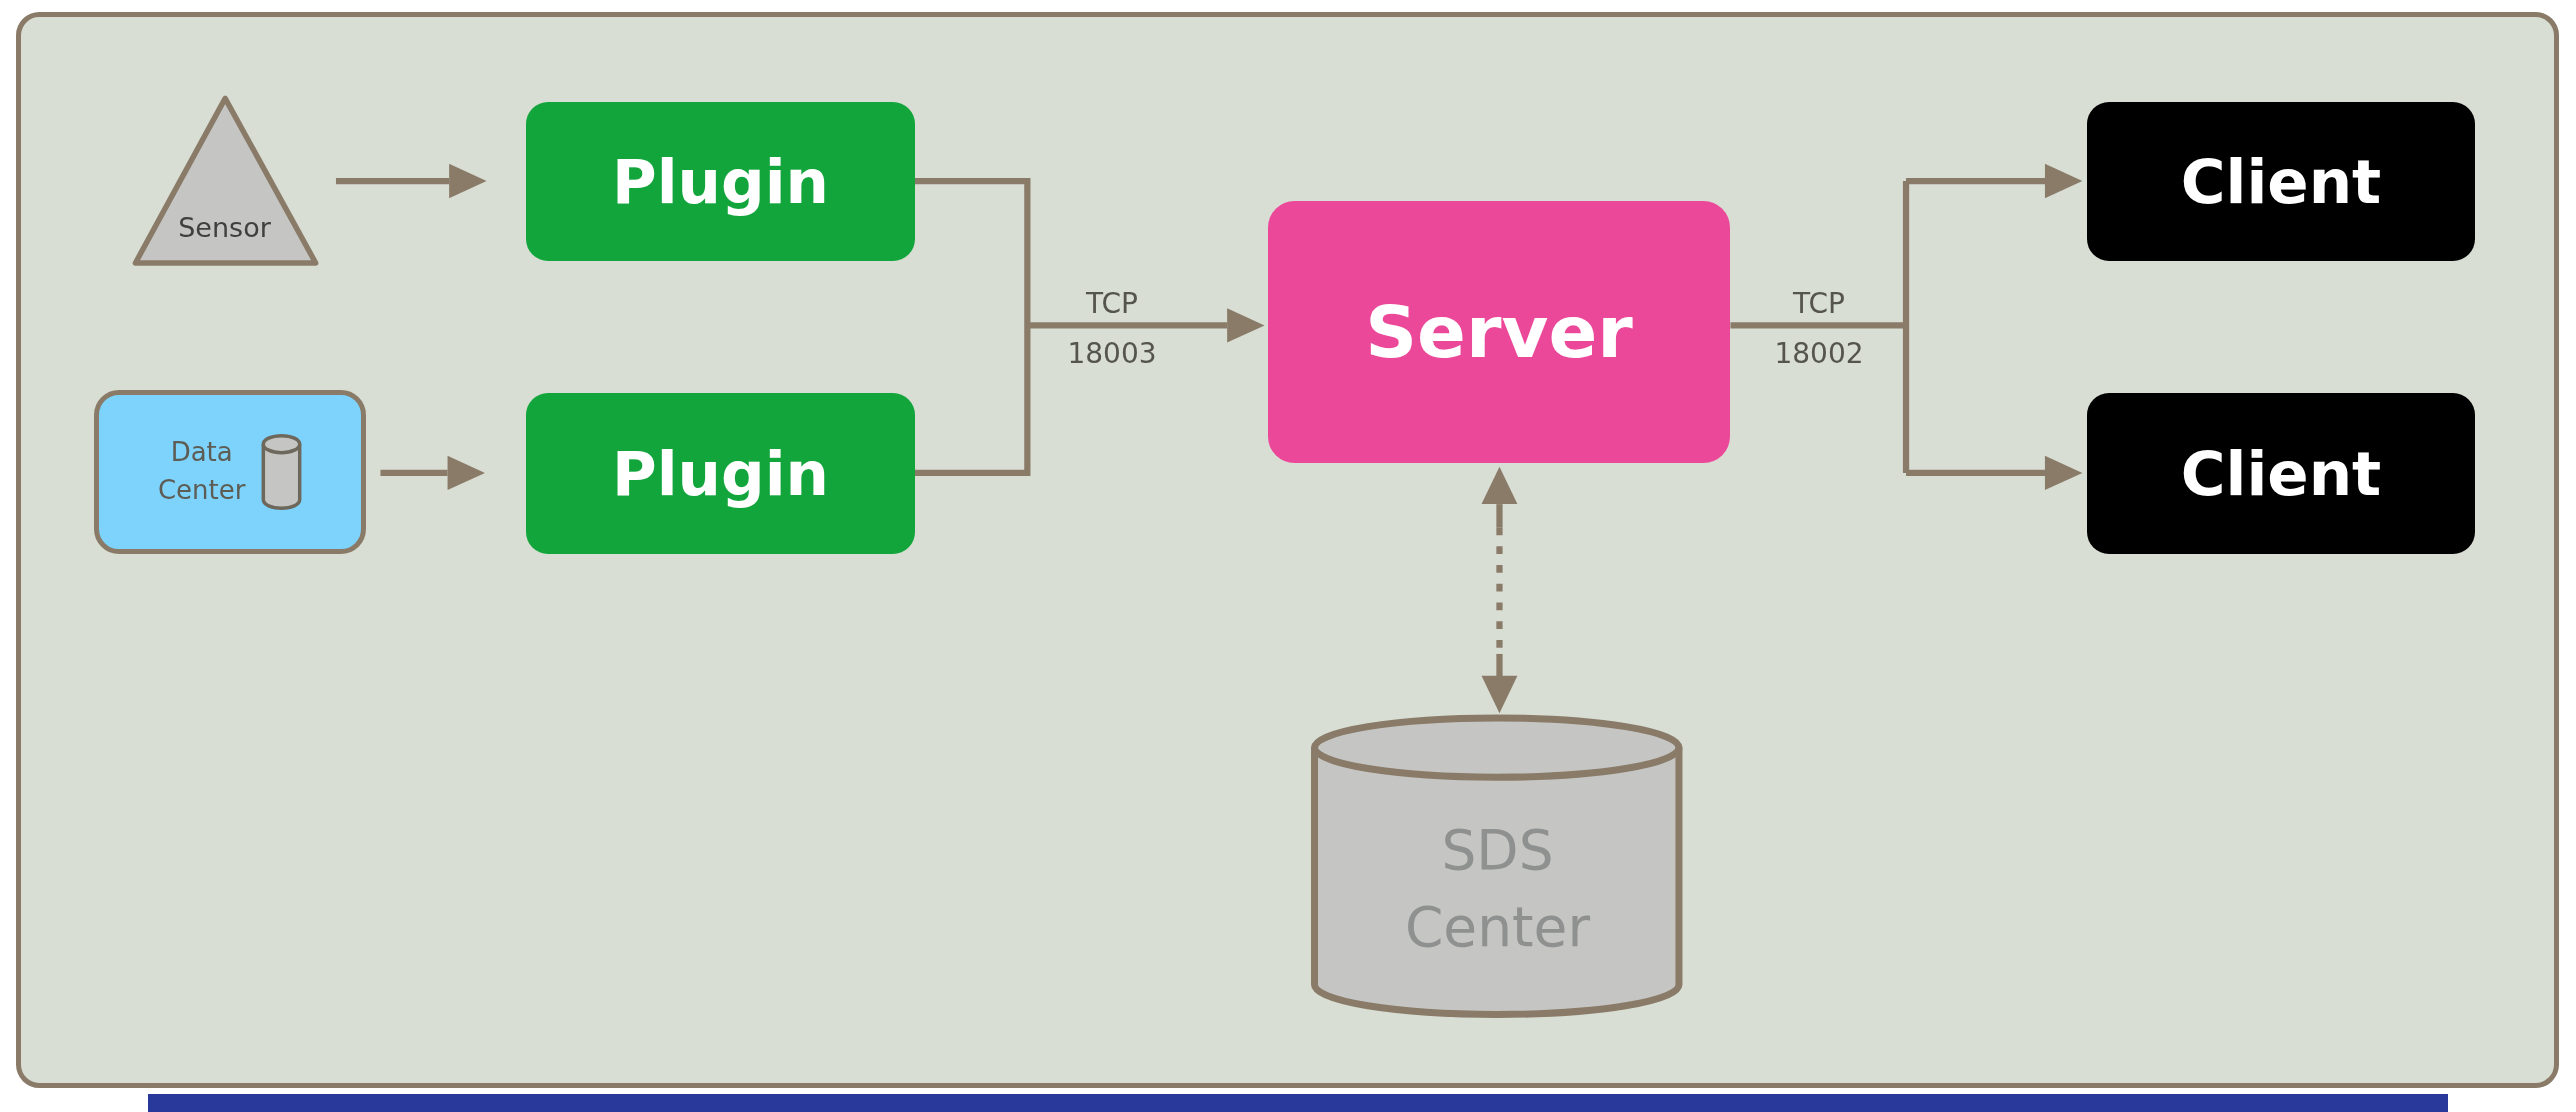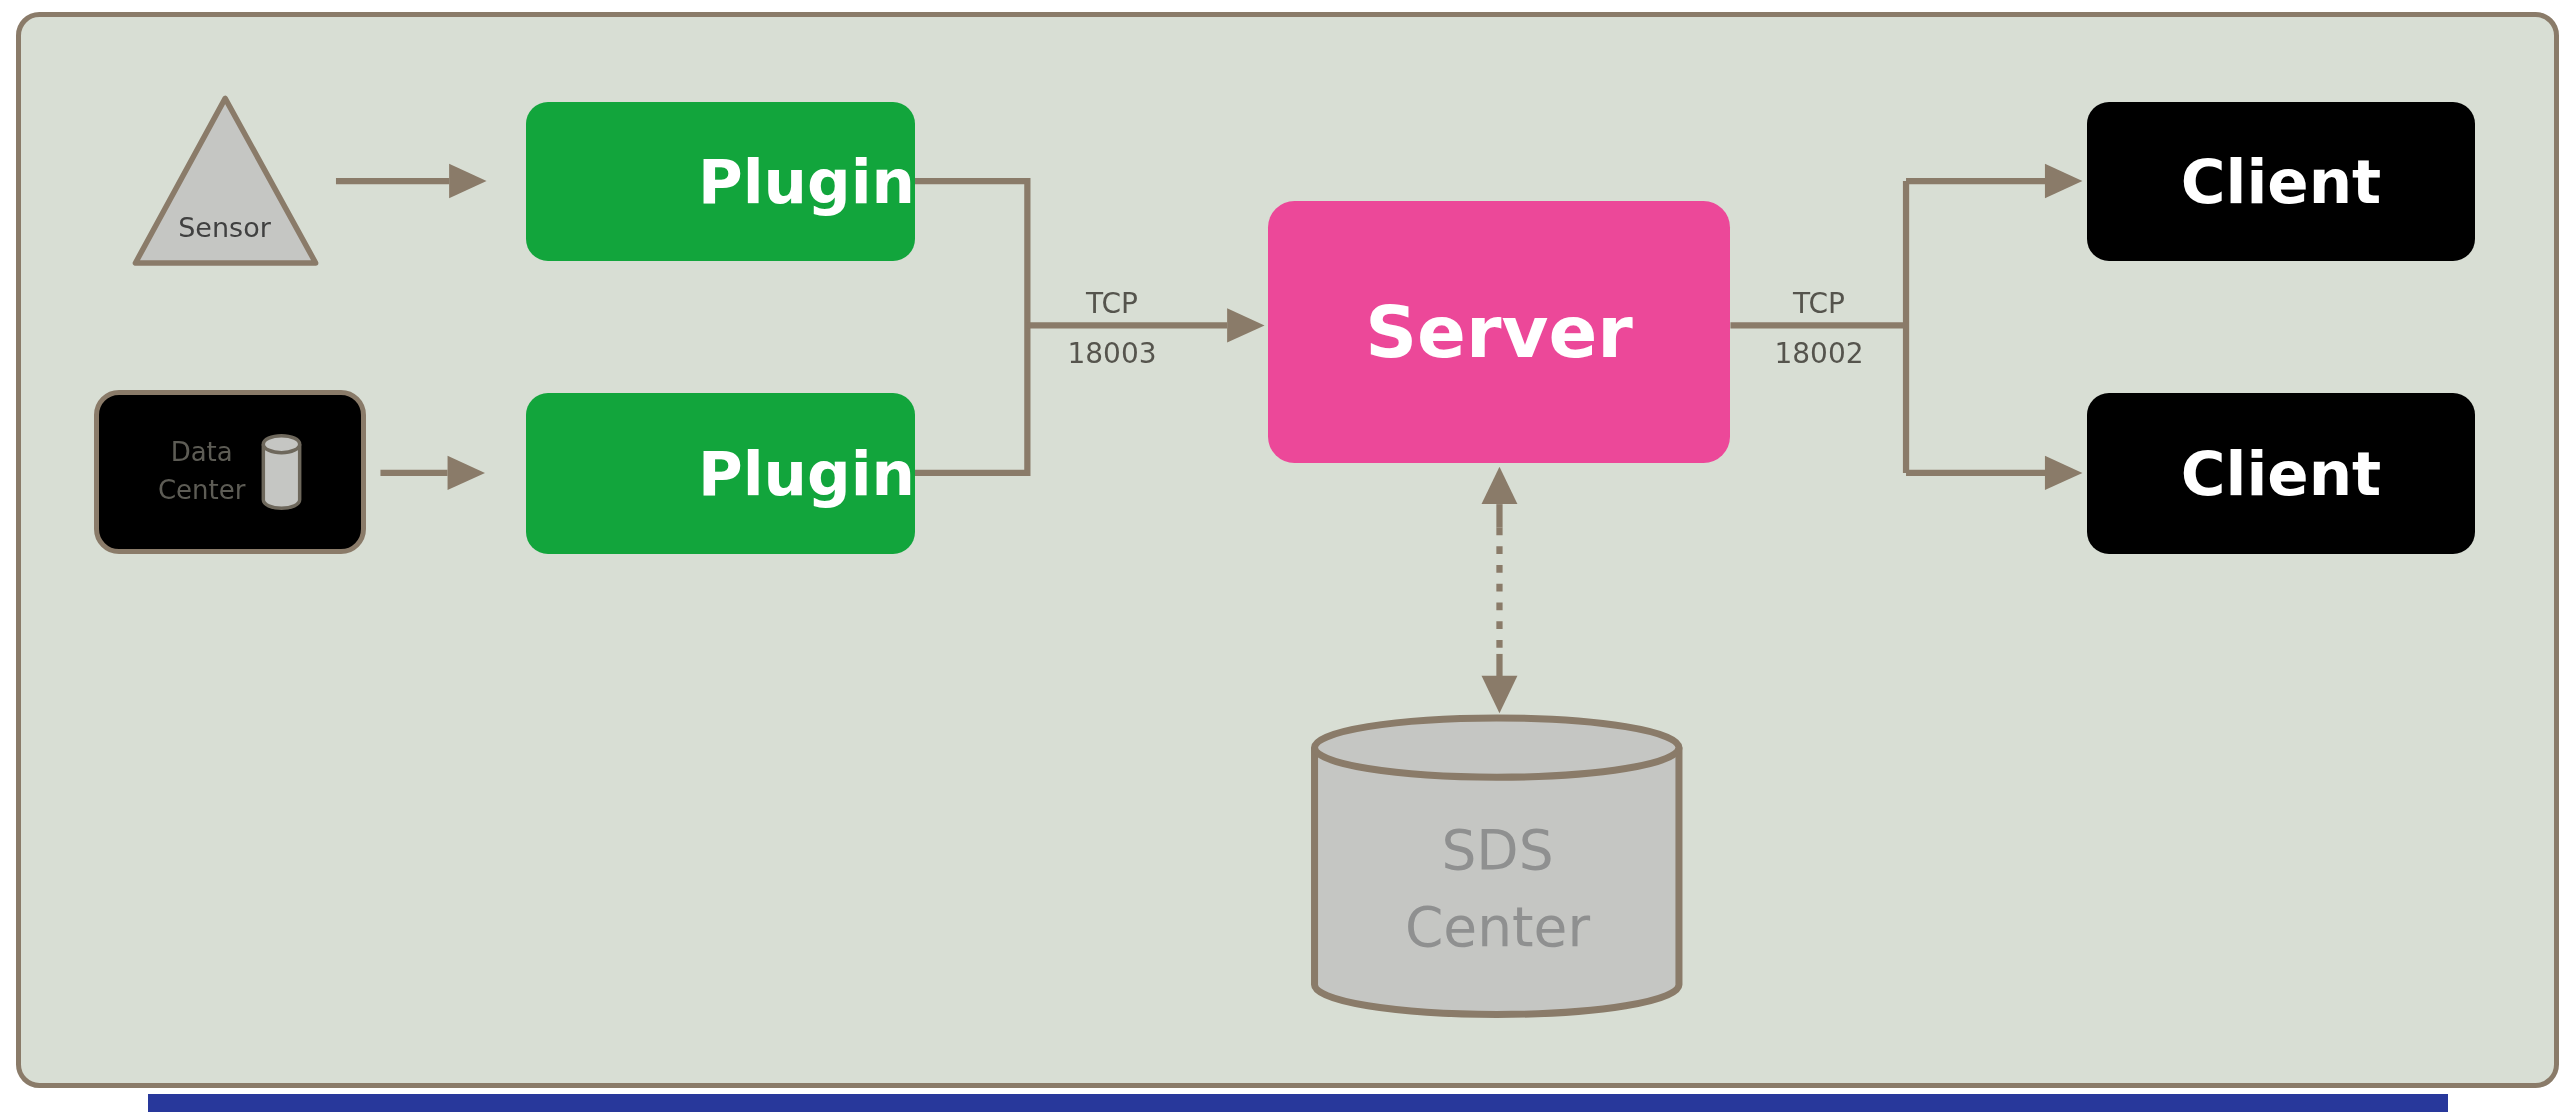--- a/index.html
+++ b/index.html
@@ -24,25 +24,25 @@
   .node {
     position: absolute;
     display: flex;
     align-items: center;
     justify-content: center;
     color: #ffffff;
     font-weight: bold;
     box-sizing: border-box;
     z-index: 2;
   }
-  .plugin { background: #12a53c; border-radius: 22px; font-size: 61px; justify-content: flex-end; }
+  .plugin { background: #12a53c; border-radius: 22px; font-size: 61px; }
   .server { background: #ec4899; border-radius: 26.5px; font-size: 72px; }
   .client { background: #000000; border-radius: 22px; font-size: 61px; }
   .graybox {
-    background: #000000;
+    background: #7dd3fc;
     border: 5.5px solid #8a7b69;
     border-radius: 25px;
     color: #5d5c55;
     font-weight: normal;
   }
   .dc-inner { display: flex; align-items: center; gap: 15.6px; }
   .dc-text { font-size: 26px; line-height: 1.45; text-align: center; }
   .small-label {
     position: absolute;
     color: #55544d;

